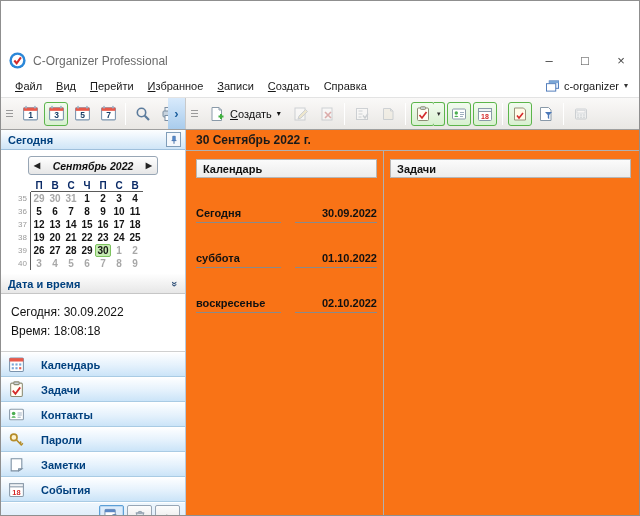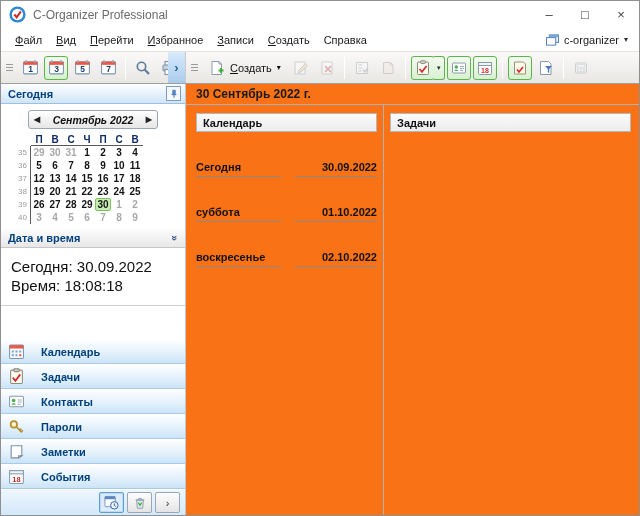--- a/index.html
+++ b/index.html
@@ -5,21 +5,21 @@
   :root{
     --nav-text:#00407e; --today-bg:#c6ecb2; --today-border:#7cc25e;
     --toggle-green:#5cb54b; --accent-blue:#2f6fb5;
   }
   *{box-sizing:border-box; margin:0; padding:0;}
   html,body{width:640px;height:516px;}
   body{font-family:"Liberation Sans",sans-serif; background:#d7d7d7;}
   .window{width:640px;height:516px;border:1px solid #8f8f8f;background:#fff;display:flex;flex-direction:column;overflow:hidden;}
 
   
-  .titlebar{height:27px;display:flex;align-items:center;padding-left:8px;gap:7px;background:#fff;flex:0 0 auto;}
+  .titlebar{height:27px;display:flex;align-items:center;padding-left:8px;gap:7px;background:#fff;flex:0 0 auto;margin-top:46px;}
   .title{font-size:12px;color:#6b6b6b;flex:1;}
   .win-controls{display:flex;height:100%;}
   .win-btn{width:36px;display:flex;align-items:center;justify-content:center;font-size:13px;color:#454545;cursor:default;}
 
   
   .menubar{height:23px;display:flex;align-items:center;padding:0 7px;font-size:11px;color:#1a1a1a;flex:0 0 auto;}
   .menu-item{padding:3px 7px;}
   .u-first{display:inline-block;text-align:right;}
   .u-first::first-letter{text-decoration:underline;}
   .db-selector{margin-left:auto;display:flex;align-items:center;gap:5px;padding:2px 4px;}
@@ -57,21 +57,21 @@
   .cal-nav .month{flex:1;text-align:center;font-style:italic;}
   .cal-grid{display:grid;grid-template-columns:22px repeat(7,16px);}
   .c{height:13px;display:flex;align-items:center;justify-content:center;font-size:10px;}
   .c.dh{font-weight:bold;color:#0a2a66;border-bottom:1px solid #5a5a5a;}
   .c.corner{border:none;}
   .c.wn{font-size:8px;color:#9a9a9a;justify-content:flex-end;padding-right:3px;border-right:1px solid #5a5a5a;}
   .c.day{font-weight:bold;color:#141414;}
   .c.day.muted{color:#a8a8a8;}
   .c.day.today{background:var(--today-bg);border:1px solid var(--today-border);border-radius:2px;}
 
-  .dt-content{padding:9px 10px 10px;font-size:15px;color:#111;line-height:19px;border-bottom:1px solid #d0d0d0;flex:0 0 auto;}
+  .dt-content{padding:9px 10px 10px;font-size:12px;color:#111;line-height:19px;border-bottom:1px solid #d0d0d0;flex:0 0 auto;}
   .filler{flex:1;}
 
   .nav-btn{height:25px;flex:0 0 auto;display:flex;align-items:center;gap:16px;padding-left:7px;font-size:11px;font-weight:bold;color:var(--nav-text);background:linear-gradient(#fdfeff,#e4f1fc 55%,#cbe4f8);border-top:1px solid #fff;border-bottom:1px solid #a9cbe4;}
   .sidebar-bottom{height:26px;flex:0 0 auto;background:linear-gradient(#eef6fd,#d3e8f9);border-top:1px solid #fff;display:flex;align-items:center;justify-content:flex-end;gap:3px;padding:0 5px;}
   .sb-btn{width:25px;height:21px;border:1px solid #98a6b5;border-radius:2px;background:linear-gradient(#fdfdfd,#e4e4e4);display:flex;align-items:center;justify-content:center;font-size:11px;color:#333;}
   .sb-btn.active{border-color:#5c9fd6;background:#dcecfb;box-shadow:inset 0 0 0 1px #bcd8f2;}
 
   
   .main{flex:1;display:flex;flex-direction:column;min-width:0;background:#f97316;}
   .date-header{height:21px;flex:0 0 auto;display:flex;align-items:center;padding-left:10px;font-size:12px;font-weight:bold;color:#1a1a1a;border-bottom:1px solid #b0b0b0;}

